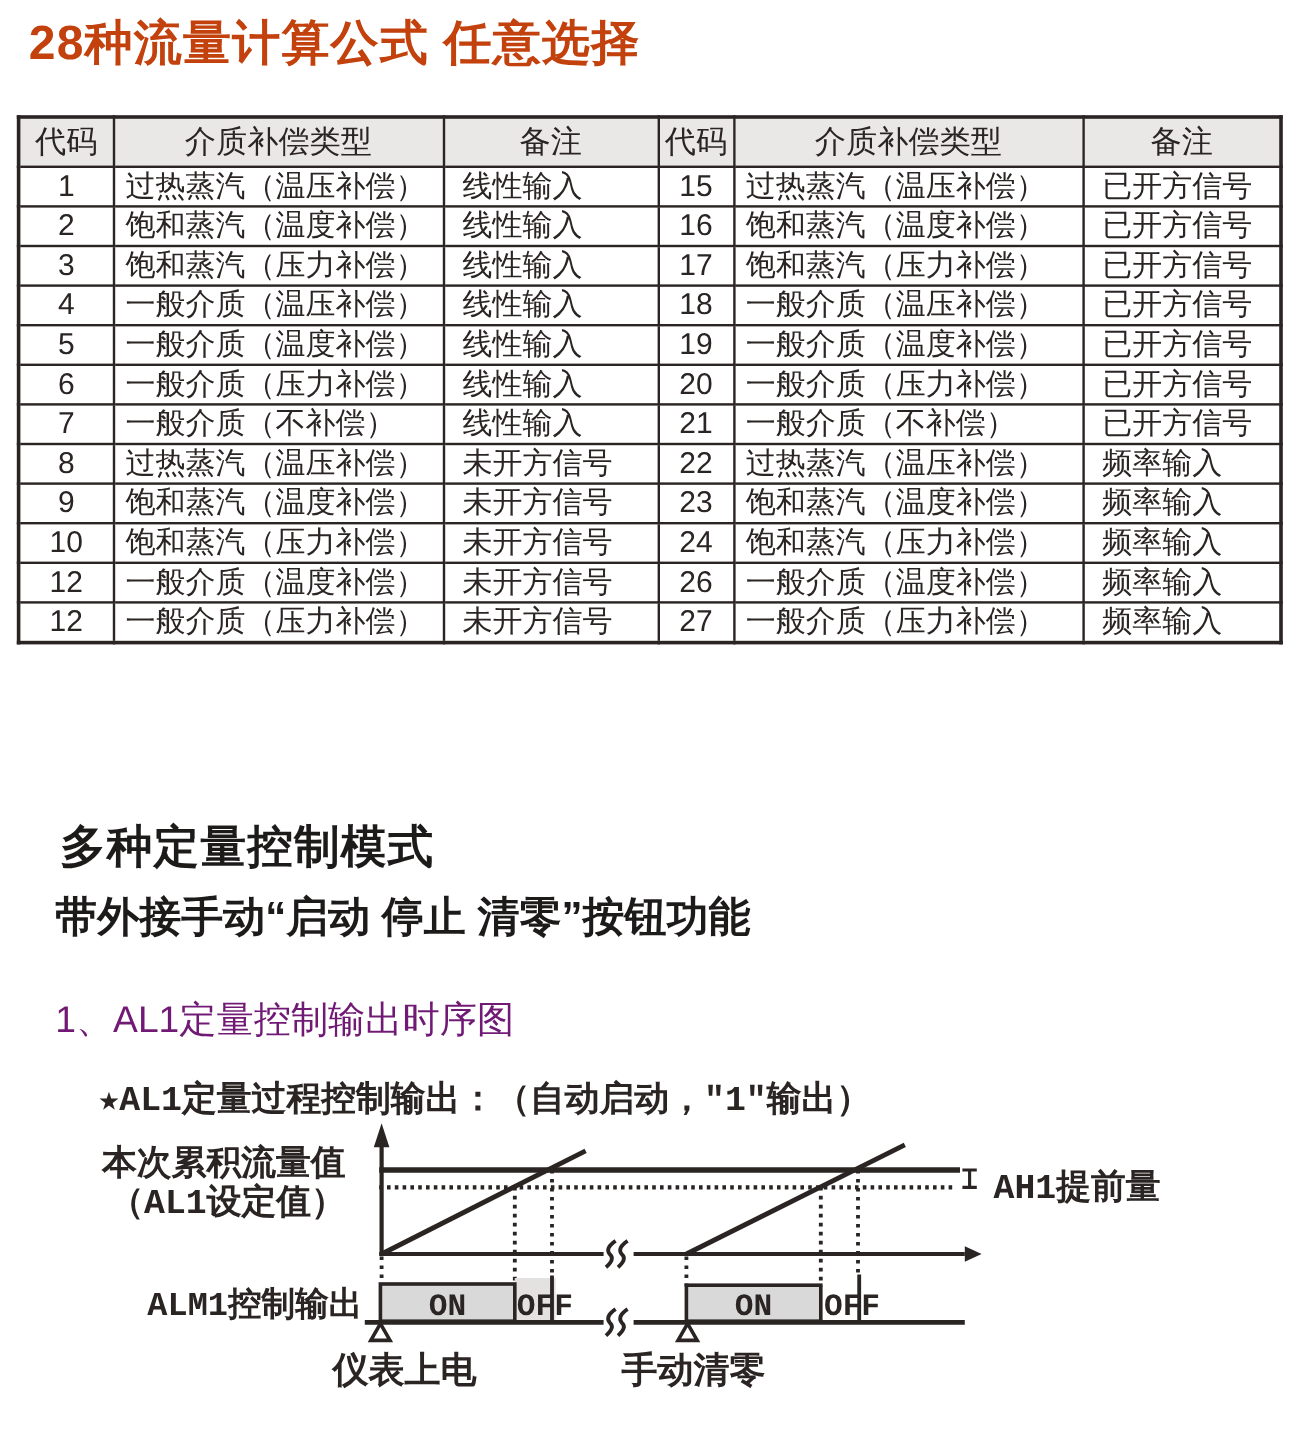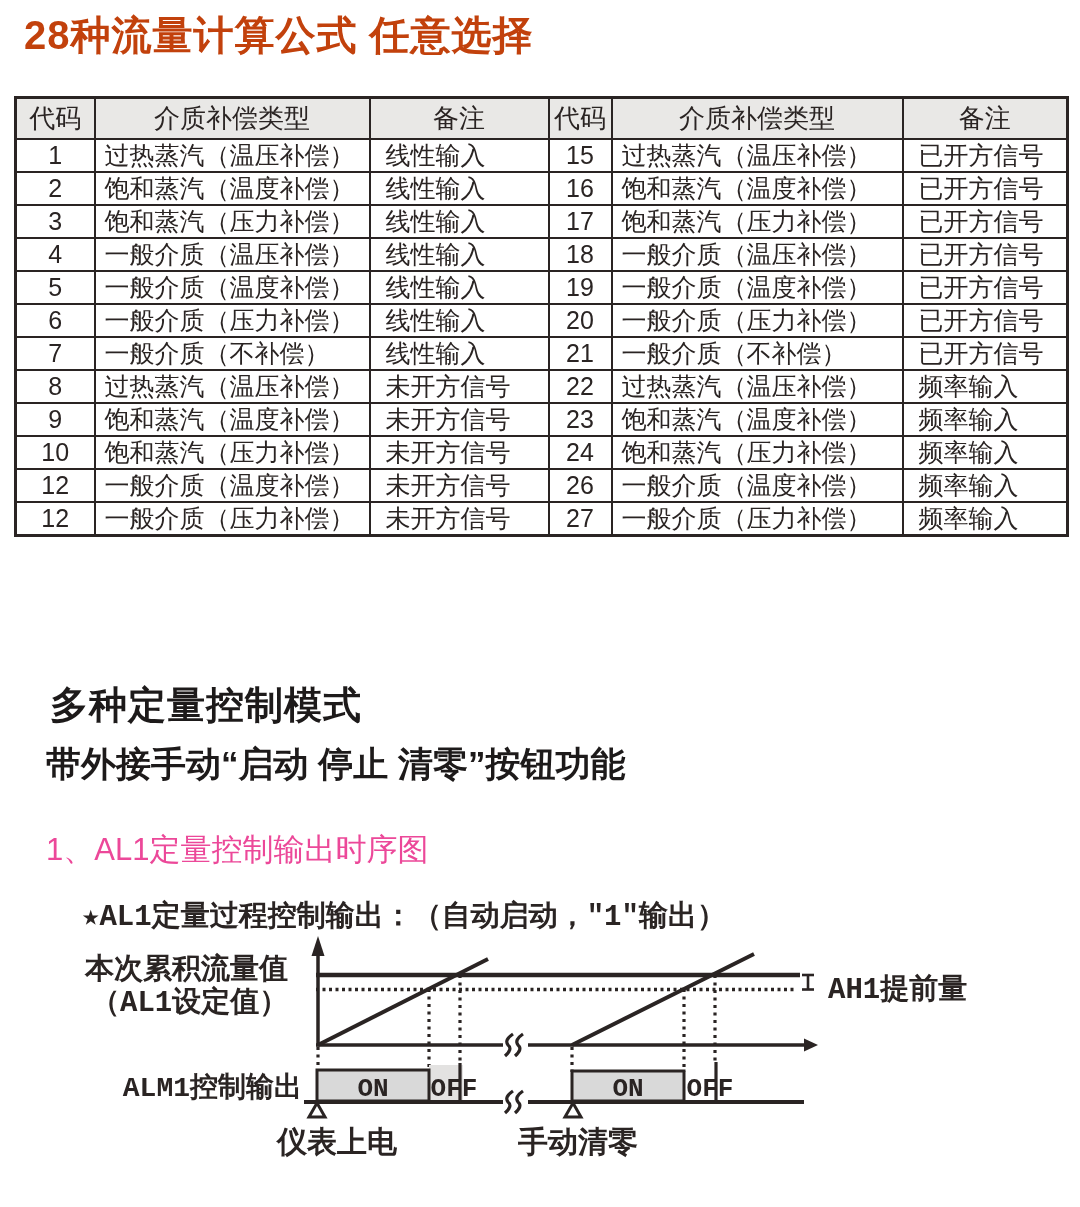--- a/index.html
+++ b/index.html
@@ -36,21 +36,21 @@
   .section-heading {
     position:absolute; left:50px; top:680px;
     font-size:38px; font-weight:700; letter-spacing:1px; color:#1d1a1a;
   }
   .section-subheading {
     position:absolute; left:46px; top:741px;
     font-size:35px; font-weight:700; color:#1d1a1a;
   }
   .item-label {
     position:absolute; left:46px; top:829px;
-    font-size:31px; font-weight:400; color:#ec4899;
+    font-size:31px; font-weight:400; color:#701a75;
   }
   svg.timing { position:absolute; left:60px; top:886px; }
   svg.timing text {
     font-family:"Liberation Mono","DejaVu Sans Mono",monospace;
     font-weight:700; fill:#2a2423;
   }
   .t29 { font-size:29px; }
   .t28 { font-size:28px; }
   .t26 { font-size:26px; }
   .t30 { font-size:30px; }

